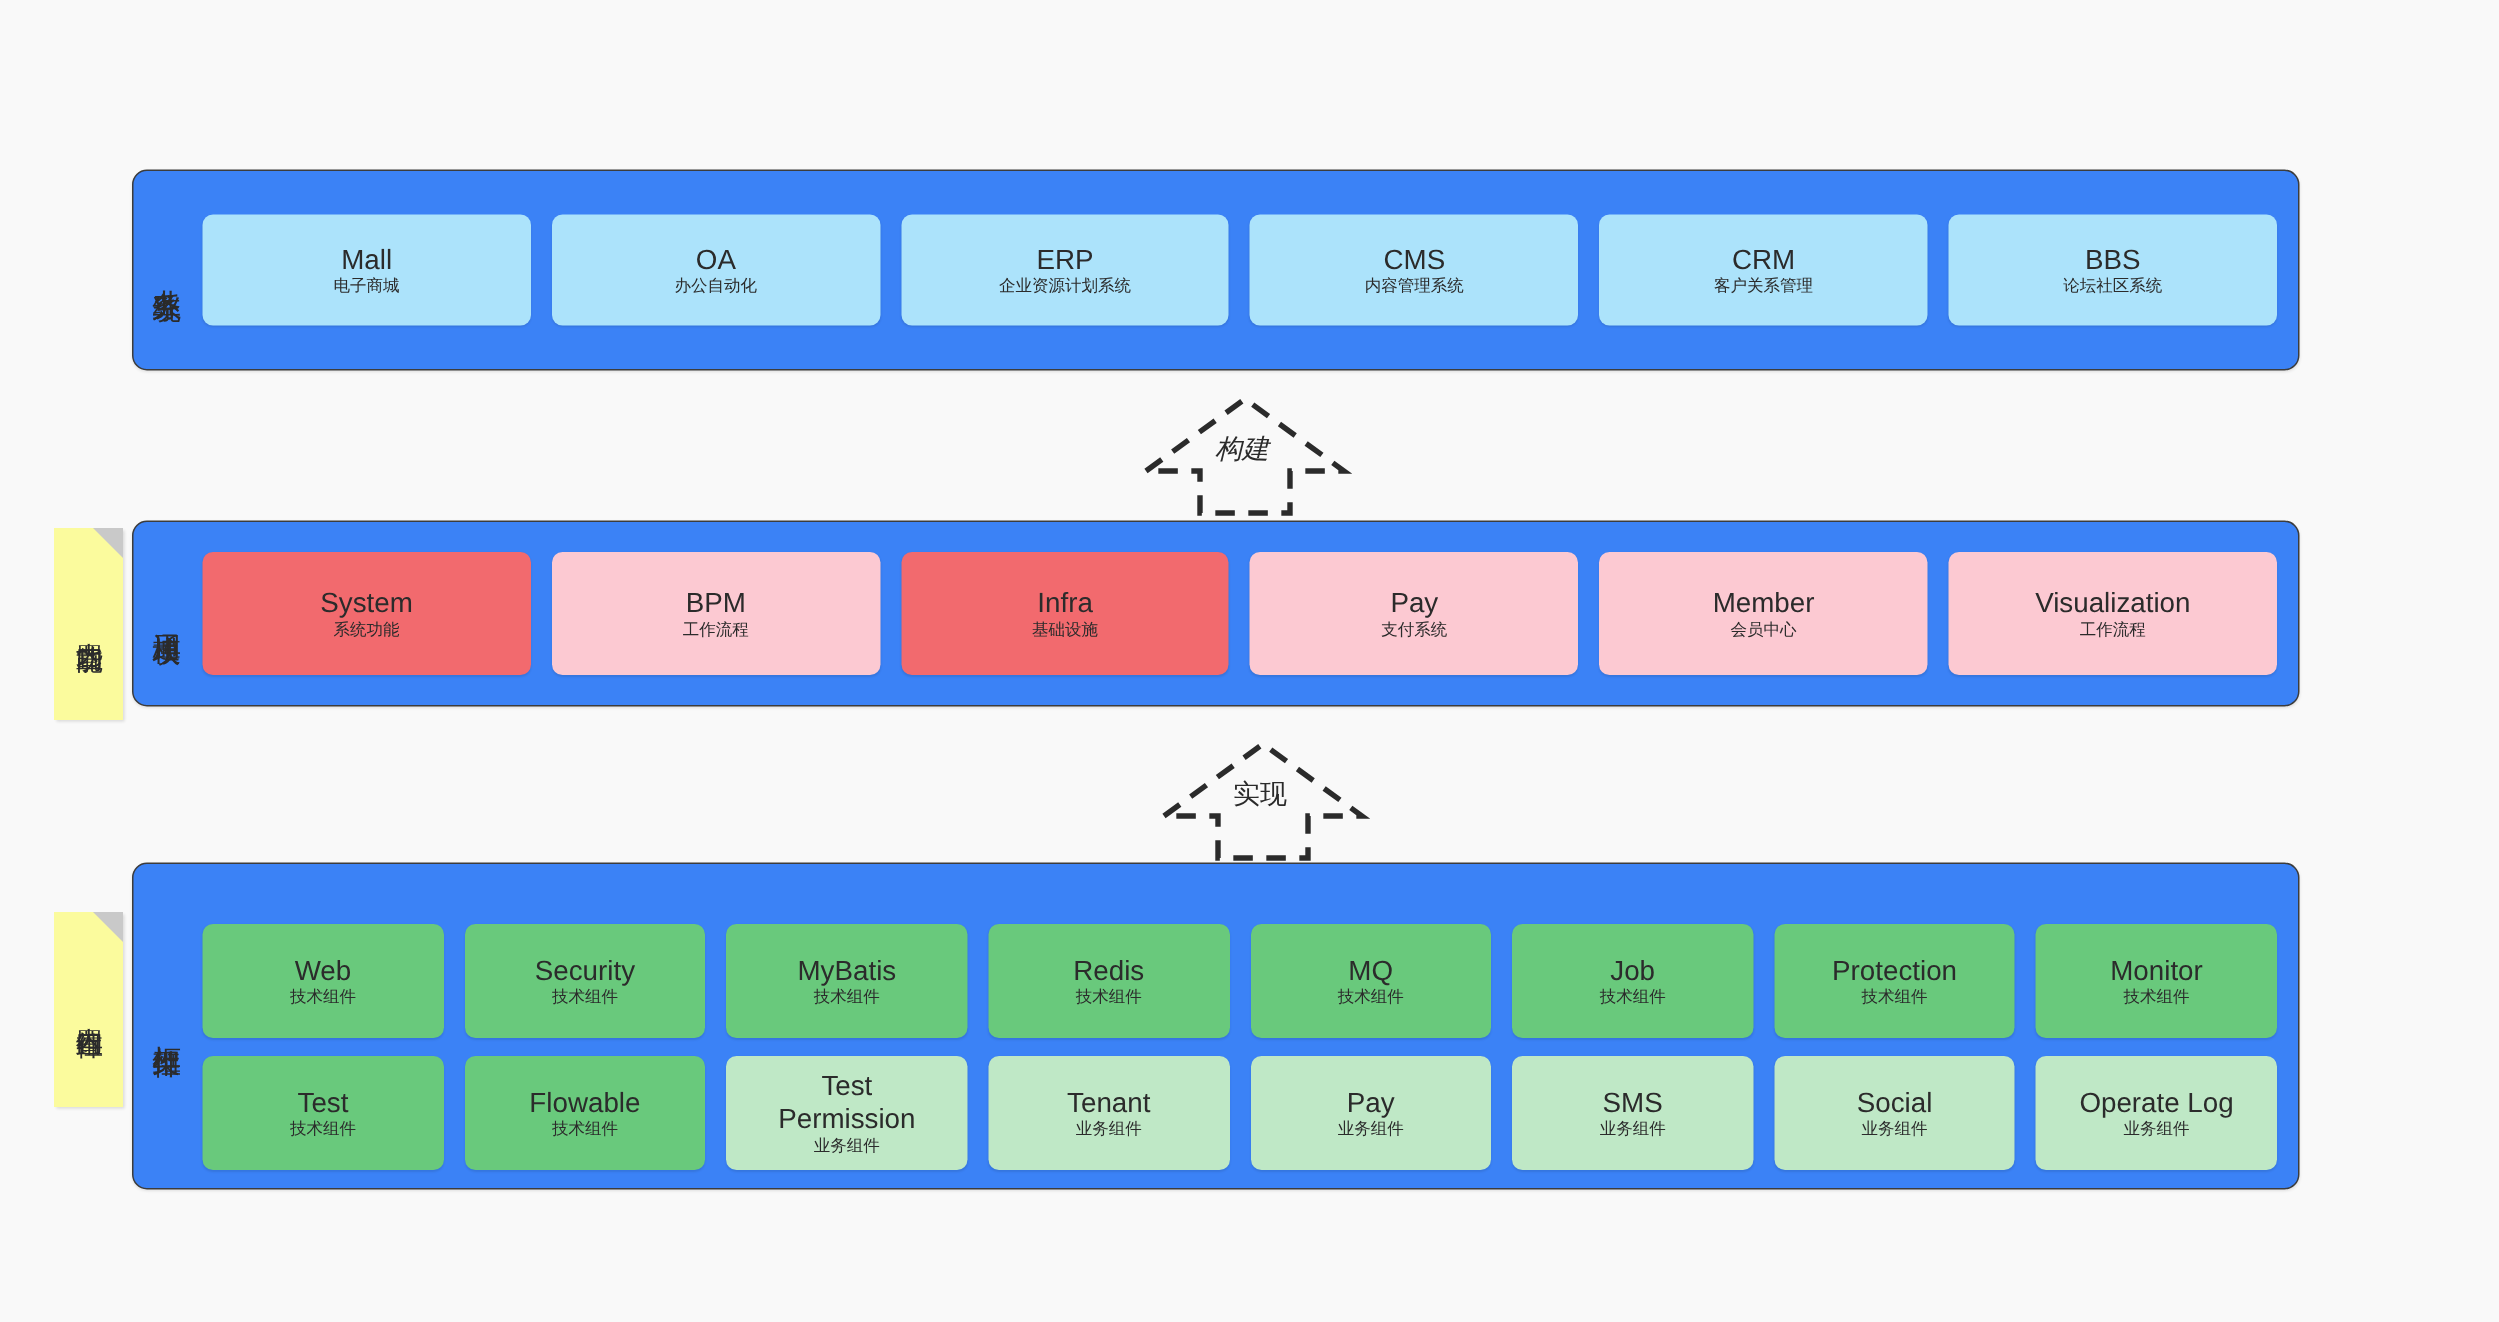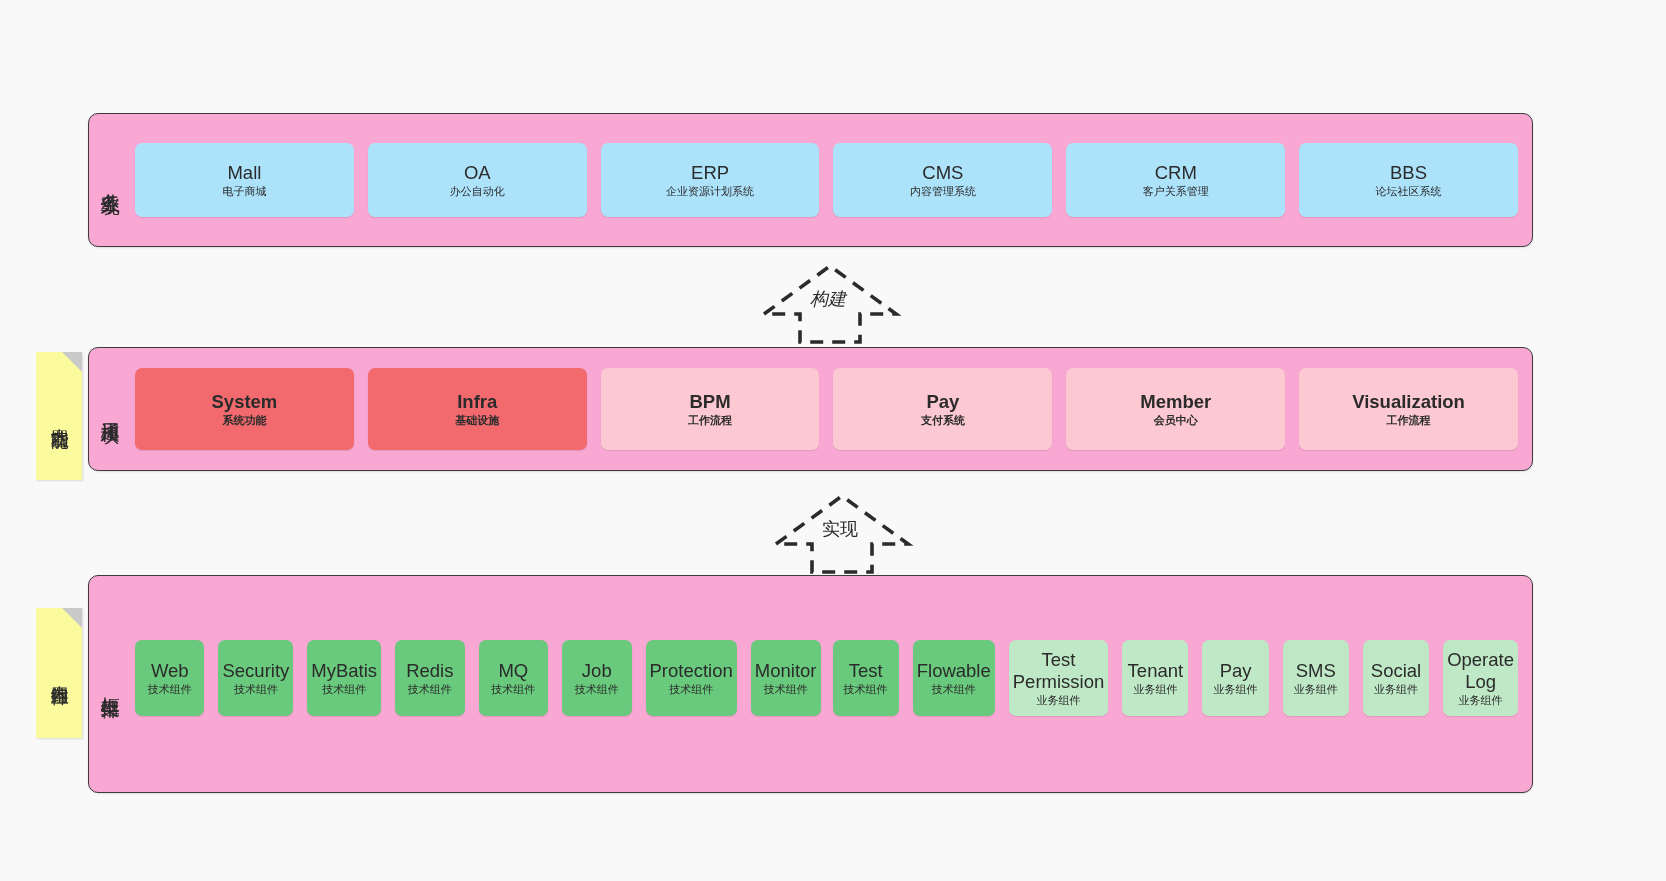--- a/index.html
+++ b/index.html
@@ -7,21 +7,21 @@
     width: 1666px; height: 881px;
     background: #f9f9f9;
     font-family: "Liberation Sans", "DejaVu Sans", sans-serif;
     overflow: hidden;
   }
   #stage { position: relative; width: 1666px; height: 881px; }
 
   
   .layer {
     position: absolute;
-    background: #f9a8d4;
+    background: #3b82f6;
     border: 1.6px solid #3c3c3c;
     border-radius: 10px;
     display: flex;
     align-items: stretch;
     box-shadow: 0 1px 2px rgba(0,0,0,.10);
   }
   .layer-label {
     width: 42px;
     flex: 0 0 42px;
     display: flex;
@@ -36,24 +36,24 @@
     user-select: none;
   }
   .layer-body {
     flex: 1 1 auto;
     display: flex;
     align-items: center;
     gap: 14px;
     padding: 0 14px 0 4px;
   }
   .layer-body.two-rows {
-    flex-direction: row;
-    justify-content: space-between;
+    flex-direction: column;
+    justify-content: flex-end;
     gap: 12px;
-    padding: 12px 14px 24px 4px;
+    padding: 12px 14px 12px 4px;
   }
   .row {
     display: flex;
     width: 100%;
     gap: 14px;
   }
 
   
   .card {
     flex: 1 1 0;
@@ -65,21 +65,21 @@
     text-align: center;
     color: #2b2b2b;
     font-size: 18px;
     line-height: 1.22;
     padding: 6px 4px;
     box-shadow: 0 1px 1.5px rgba(0,0,0,.10);
   }
   .card .t1 { font-size: 18.5px; }
   .card .t2 { font-size: 11px; }
   .h1 { height: 74px; }
-  .h2 { height: 82px; font-weight: bold; }
+  .h2 { height: 82px; }
   .h3 { height: 76px; }
 
   .c-blue       { background: #ace3fb; }
   .c-red        { background: #f26a6e; }
   .c-pink       { background: #fcc9d2; }
   .c-green      { background: #69c97c; }
   .c-greenlight { background: #bfe8c6; }
 
   
   .sticky {
@@ -169,27 +169,27 @@
     <span>内置功能</span>
   </div>
 
   <div class="layer" id="layer-common" style="left:88px; top:347px; width:1445px; height:124px;">
     <div class="layer-label">通用模块</div>
     <div class="layer-body">
       <div class="card c-red h2">
         <span class="t1">System</span>
         <span class="t2">系统功能</span>
       </div>
+      <div class="card c-pink h2">
+        <span class="t1">BPM</span>
+        <span class="t2">工作流程</span>
+      </div>
       <div class="card c-red h2">
         <span class="t1">Infra</span>
         <span class="t2">基础设施</span>
-      </div>
-      <div class="card c-pink h2">
-        <span class="t1">BPM</span>
-        <span class="t2">工作流程</span>
       </div>
       <div class="card c-pink h2">
         <span class="t1">Pay</span>
         <span class="t2">支付系统</span>
       </div>
       <div class="card c-pink h2">
         <span class="t1">Member</span>
         <span class="t2">会员中心</span>
       </div>
       <div class="card c-pink h2">

